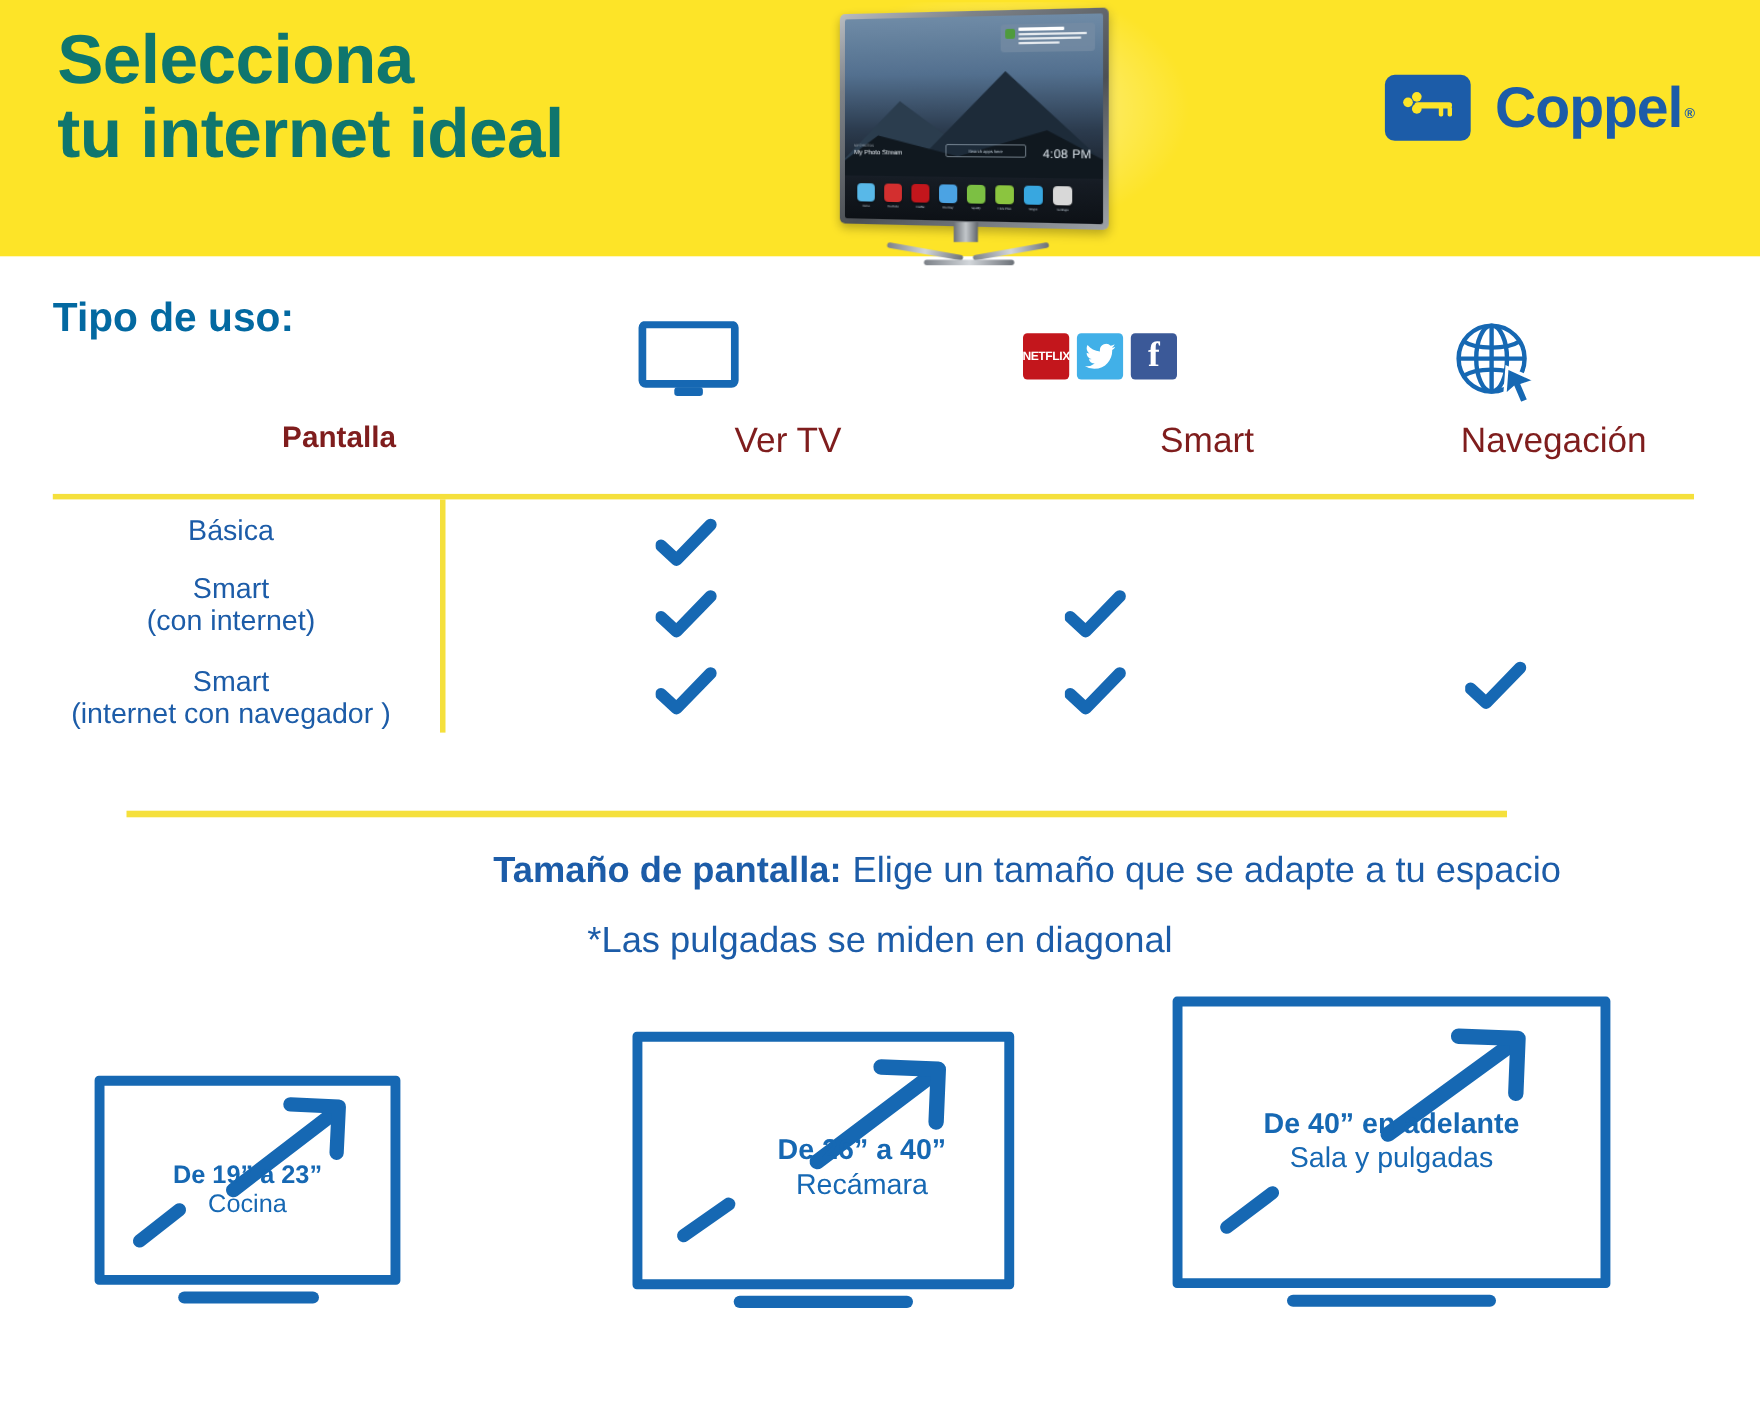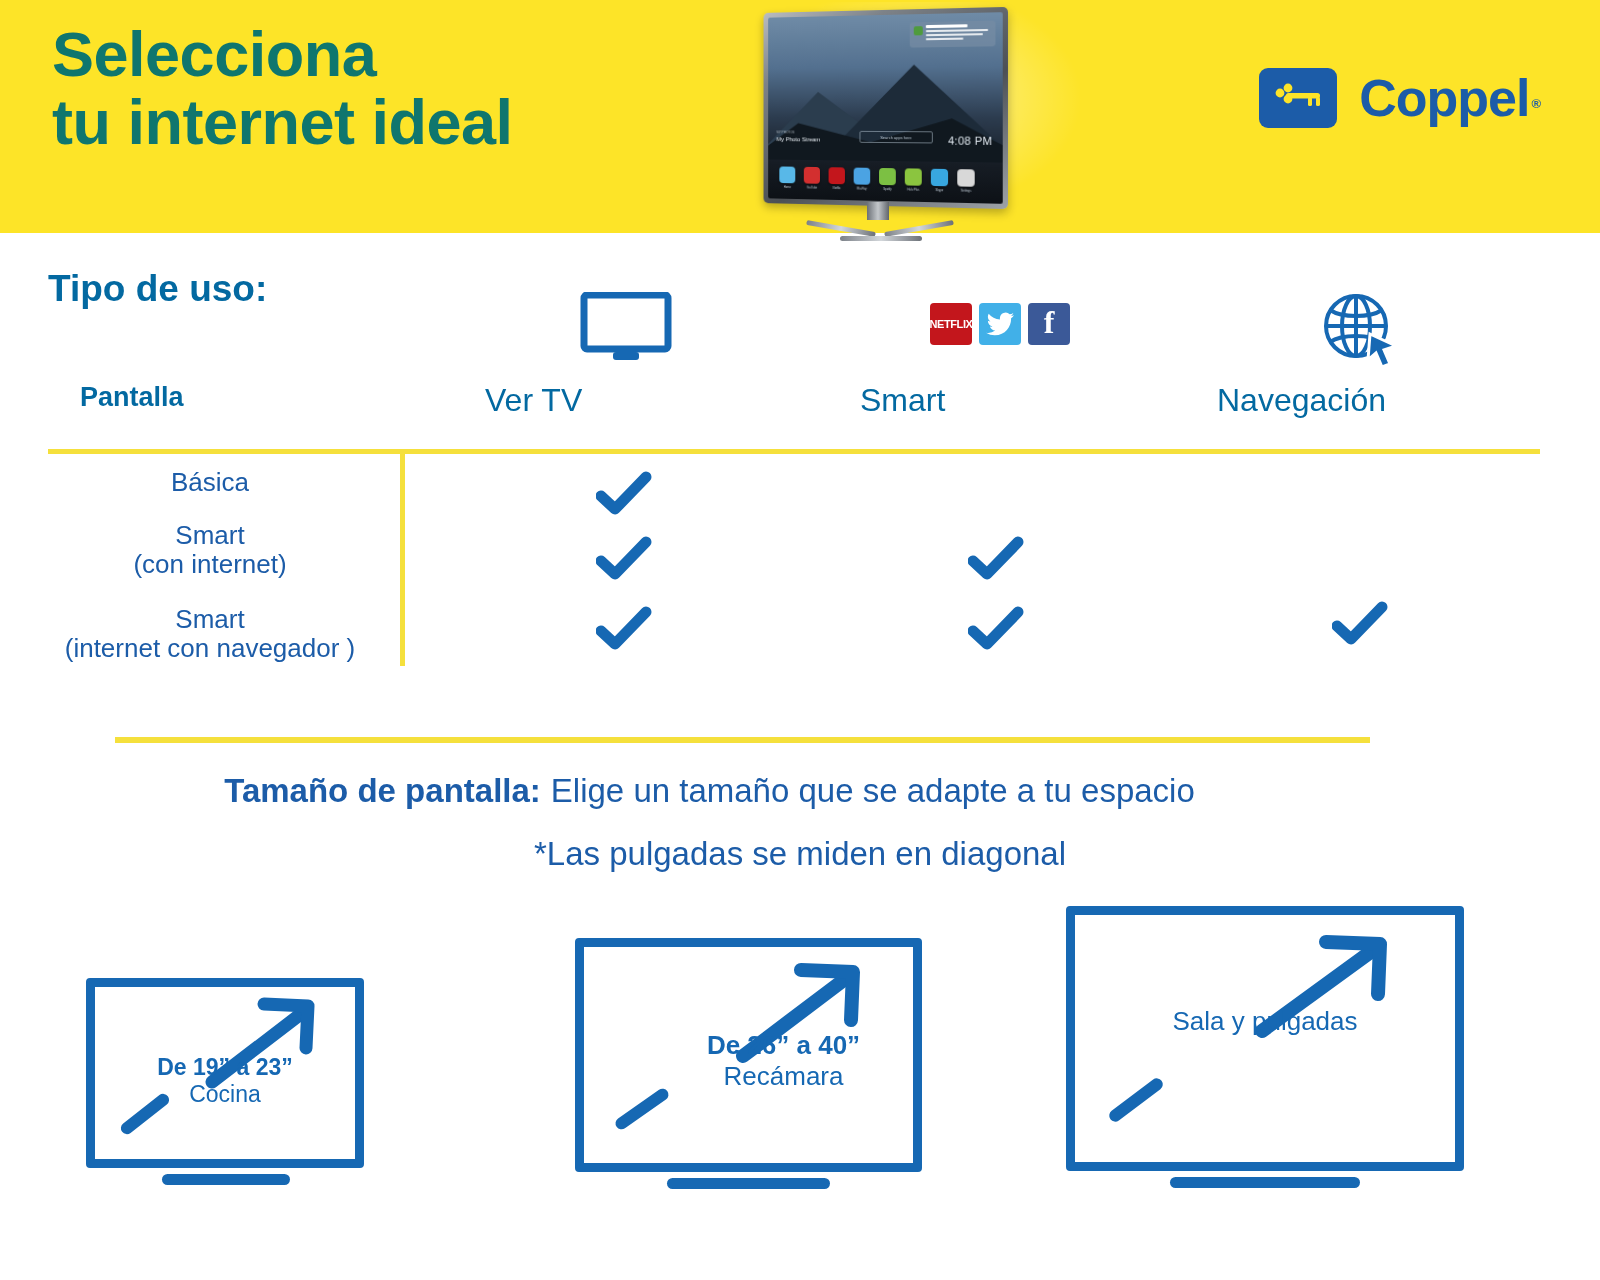--- a/index.html
+++ b/index.html
@@ -201,22 +201,22 @@
   #chip-facebook {
     background: #3b5998;
     font-family: "Liberation Serif", serif;
     font-size: 32px; font-weight: bold; line-height: 1;
     padding-bottom: 4px;
   }
 
   .col-head {
     position: absolute;
     top: 382px;
-    font-size: 32px; color: #0369a1;
-    text-align: left;
+    font-size: 32px; color: #7f1d1d;
+    text-align: right;
     white-space: nowrap;
   }
   #head-pantalla { left: 80px; width: 280px; font-weight: bold; font-size: 27px; }
   #head-vertv    { left: 485px; width: 280px; }
   #head-apps     { left: 860px; width: 280px; }
   #head-nav      { left: 1217px; width: 280px; }
 
   
   #rule-top {
     position: absolute; left: 48px; top: 449px;
@@ -244,21 +244,21 @@
 
   .check {
     position: absolute;
     width: 56px; height: 56px;
   }
 
   
   #size-line {
     position: absolute;
     left: 0; top: 772px; width: 1419px;
-    text-align: center;
+    text-align: right;
     font-size: 33px; color: #1c5ca8;
   }
   #size-line .lead { font-weight: bold; margin-right: 10px; }
   #size-note {
     position: absolute;
     left: 0; top: 835px; width: 1600px;
     text-align: center;
     font-size: 33px; color: #1c5ca8;
   }
 
@@ -518,15 +518,16 @@
   <div class="frame" style="left:0; top:0; width:398px; height:265px;"></div>
   <div class="base" style="left:104px; top:271px; width:190px;"></div>
   <div class="arrow" style="left:176px; top:20px;">
     <svg width="160" height="125" viewBox="0 0 160 125">
       <path d="M20 105 L134 22" fill="none" stroke="#1668b3" stroke-width="14" stroke-linecap="round"></path>
       <path d="M84 16 L138 18 L136 68" fill="none" stroke="#1668b3" stroke-width="14" stroke-linecap="round" stroke-linejoin="round"></path>
     </svg>
   </div>
   <div class="tail" style="left:38px; top:188px; width:64px; height:12px; transform:rotate(-37deg);"></div>
   <div class="caption" style="left:0; top:100px; width:398px; font-size:26px;">
+    <span class="t1">De 40” en adelante</span>
     <span class="t2">Sala y pulgadas</span>
   </div>
 </div>
 
 </body></html>

